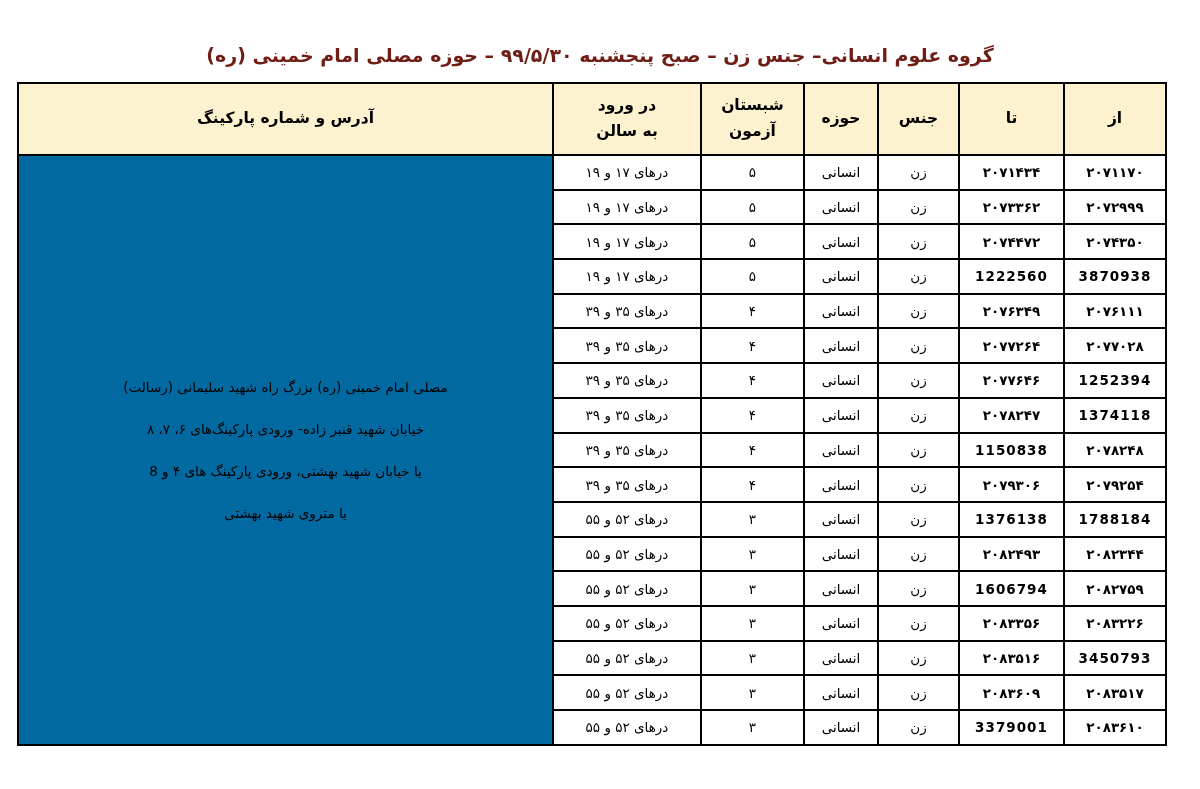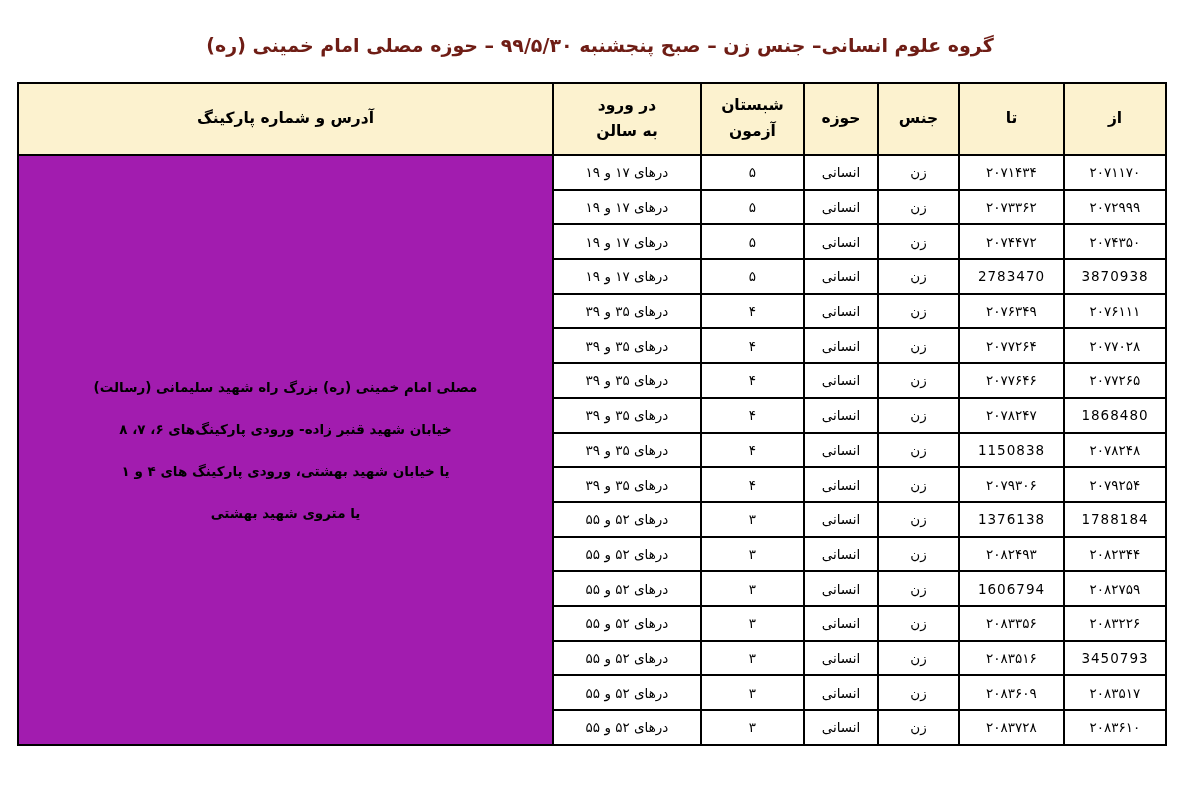--- a/index.html
+++ b/index.html
@@ -16,21 +16,21 @@
     font-family:"DejaVu Sans", sans-serif;
     position:relative;
     color:#000;
   }
   .title{
     direction:rtl;
     text-align:center;
     font-weight:bold;
     font-size:19px;
     color:var(--title-color);
-    padding-top:34px;
+    padding-top:44px;
     letter-spacing:0px;
   }
   table.exam{
     position:absolute;
     top:82px;
     left:17px;
     width:1148px;
     direction:rtl;
     border-collapse:collapse;
     table-layout:fixed;
@@ -47,31 +47,30 @@
   table.exam th{
     background:var(--header-bg);
     font-weight:bold;
     font-size:15.5px;
     white-space:pre-line;
     line-height:1.65;
   }
   table.exam tbody tr{height:34.7px;}
   table.exam td{font-size:13.5px;}
   td.num{
-    font-weight:normal;
+    font-weight:bold;
     font-size:14px;
     letter-spacing:1px;
   }
   td.hall{font-size:14px;}
   td.door{font-size:13.5px;}
   td.address{
-    background:#a21caf;
+    background:#0369a1;
     font-size:13.5px;
     vertical-align:middle;
-    font-weight:bold;
   }
   td.address .addr-line{
     line-height:42px;
     white-space:nowrap;
   }
 </style>
 </head>
 <body>
 
 <div class="title">گروه علوم انسانی– جنس زن – صبح پنجشنبه ۹۹/۵/۳۰ – حوزه مصلی امام خمینی (ره)</div>
@@ -103,21 +102,21 @@
       <tr>
         <td class="num">۲۰۷۱۱۷۰</td>
         <td class="num">۲۰۷۱۴۳۴</td>
         <td class="gender">زن</td>
         <td class="group">انسانی</td>
         <td class="hall">۵</td>
         <td class="door">درهای ۱۷ و ۱۹</td>
         <td class="address" rowspan="17">
           <div class="addr-line">مصلی امام خمینی (ره) بزرگ راه شهید سلیمانی (رسالت)</div>
           <div class="addr-line">خیابان شهید قنبر زاده- ورودی پارکینگ‌های ۶، ۷، ۸</div>
-          <div class="addr-line">یا خیابان شهید بهشتی، ورودی پارکینگ های ۴ و ۱</div>
+          <div class="addr-line">یا خیابان شهید بهشتی، ورودی پارکینگ های ۴ و 8</div>
           <div class="addr-line">یا متروی شهید بهشتی</div>
         </td>
       </tr>
       <tr>
         <td class="num">۲۰۷۲۹۹۹</td>
         <td class="num">۲۰۷۳۳۶۲</td>
         <td class="gender">زن</td>
         <td class="group">انسانی</td>
         <td class="hall">۵</td>
         <td class="door">درهای ۱۷ و ۱۹</td>
@@ -125,21 +124,21 @@
       <tr>
         <td class="num">۲۰۷۴۳۵۰</td>
         <td class="num">۲۰۷۴۴۷۲</td>
         <td class="gender">زن</td>
         <td class="group">انسانی</td>
         <td class="hall">۵</td>
         <td class="door">درهای ۱۷ و ۱۹</td>
       </tr>
       <tr>
         <td class="num">3870938</td>
-        <td class="num">2783470</td>
+        <td class="num">1222560</td>
         <td class="gender">زن</td>
         <td class="group">انسانی</td>
         <td class="hall">۵</td>
         <td class="door">درهای ۱۷ و ۱۹</td>
       </tr>
       <tr>
         <td class="num">۲۰۷۶۱۱۱</td>
         <td class="num">۲۰۷۶۳۴۹</td>
         <td class="gender">زن</td>
         <td class="group">انسانی</td>
@@ -148,29 +147,29 @@
       </tr>
       <tr>
         <td class="num">۲۰۷۷۰۲۸</td>
         <td class="num">۲۰۷۷۲۶۴</td>
         <td class="gender">زن</td>
         <td class="group">انسانی</td>
         <td class="hall">۴</td>
         <td class="door">درهای ۳۵ و ۳۹</td>
       </tr>
       <tr>
-        <td class="num">۲۰۷۷۲۶۵</td>
+        <td class="num">1252394</td>
         <td class="num">۲۰۷۷۶۴۶</td>
         <td class="gender">زن</td>
         <td class="group">انسانی</td>
         <td class="hall">۴</td>
         <td class="door">درهای ۳۵ و ۳۹</td>
       </tr>
       <tr>
-        <td class="num">1868480</td>
+        <td class="num">1374118</td>
         <td class="num">۲۰۷۸۲۴۷</td>
         <td class="gender">زن</td>
         <td class="group">انسانی</td>
         <td class="hall">۴</td>
         <td class="door">درهای ۳۵ و ۳۹</td>
       </tr>
       <tr>
         <td class="num">۲۰۷۸۲۴۸</td>
         <td class="num">1150838</td>
         <td class="gender">زن</td>
@@ -229,20 +228,20 @@
       <tr>
         <td class="num">۲۰۸۳۵۱۷</td>
         <td class="num">۲۰۸۳۶۰۹</td>
         <td class="gender">زن</td>
         <td class="group">انسانی</td>
         <td class="hall">۳</td>
         <td class="door">درهای ۵۲ و ۵۵</td>
       </tr>
       <tr>
         <td class="num">۲۰۸۳۶۱۰</td>
-        <td class="num">۲۰۸۳۷۲۸</td>
+        <td class="num">3379001</td>
         <td class="gender">زن</td>
         <td class="group">انسانی</td>
         <td class="hall">۳</td>
         <td class="door">درهای ۵۲ و ۵۵</td>
       </tr>
     </tbody>
 </table>
 
 </body></html>

